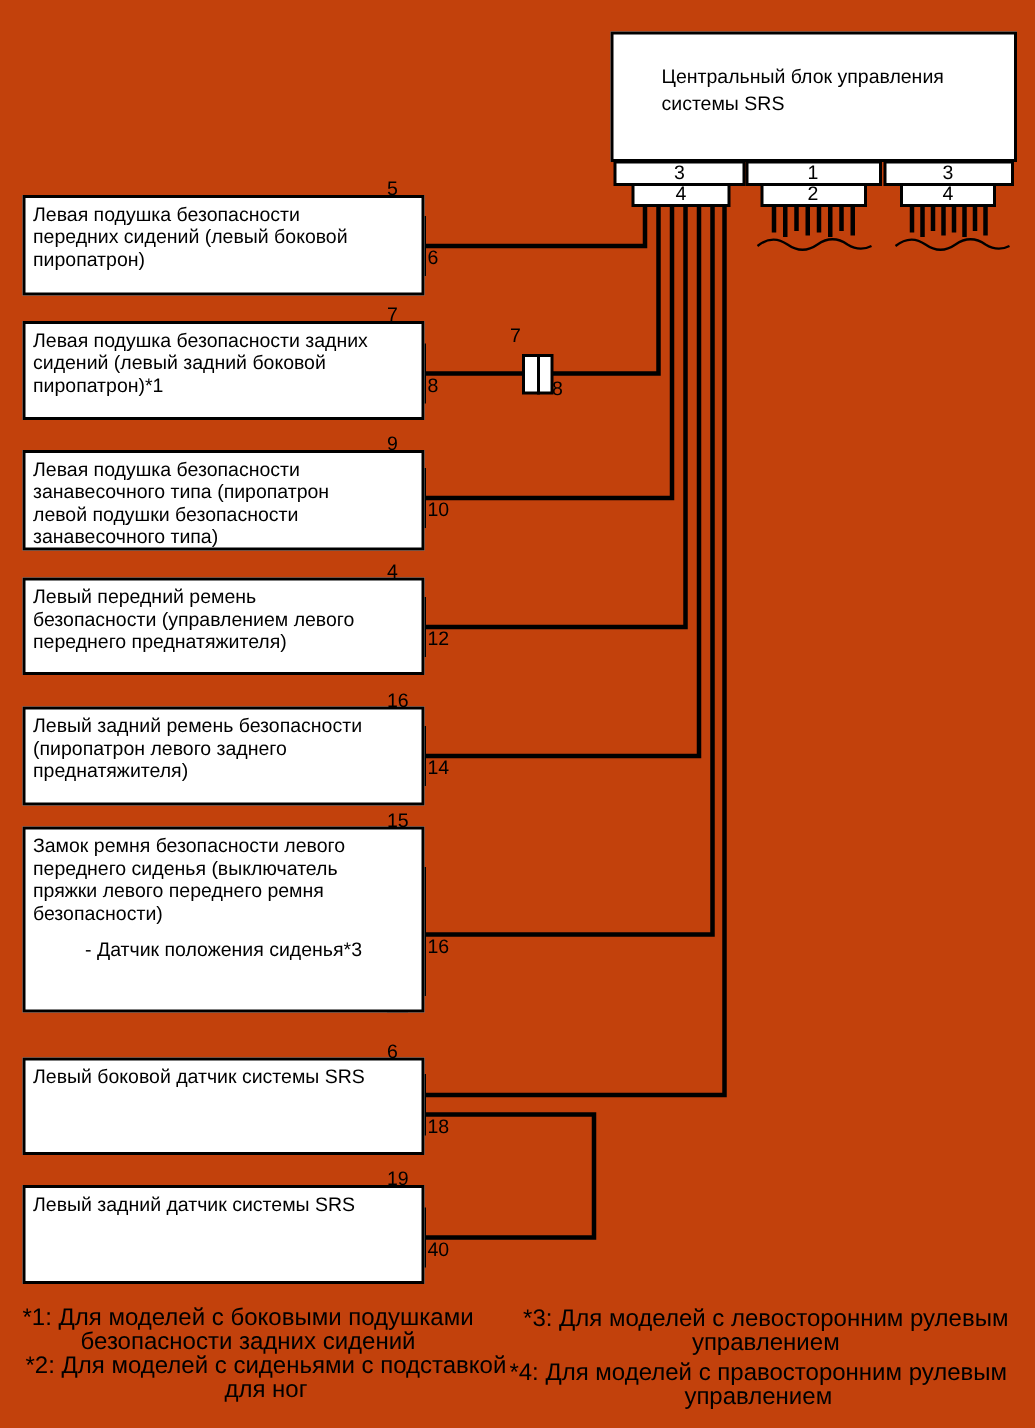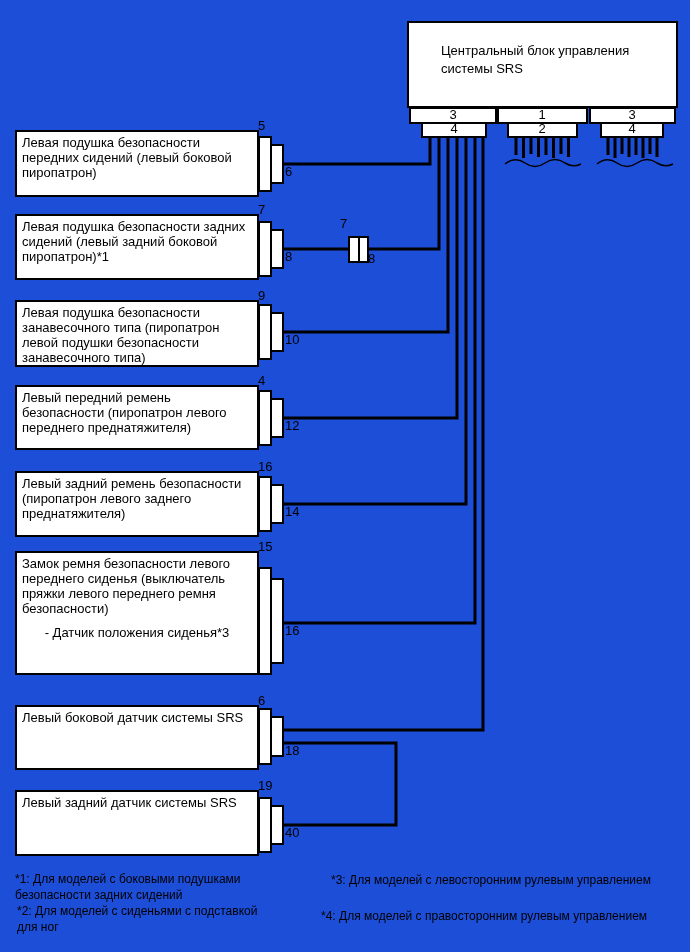--- a/index.html
+++ b/index.html
@@ -1,28 +1,28 @@
 <!DOCTYPE html>
 <html><head>
 <meta charset="utf-8">
 <style>
   html,body{margin:0;padding:0;background:#fff;}
-  .stage{position:relative;width:690px;height:952px;background:#1d4ed8;
+  .stage{position:relative;width:690px;height:952px;background:#c2410c;
          font-family:"Liberation Sans",sans-serif;color:#000;overflow:hidden;}
   svg.layer{position:absolute;left:0;top:0;z-index:1;}
-  .comp{position:absolute;left:15px;width:244px;border:2px solid #000;background:#fff;
+  .comp{position:absolute;left:15px;width:268px;border:2px solid #000;background:#fff;
         box-sizing:border-box;padding:3px 5px;z-index:2;}
   .comp-label{font-size:13px;line-height:15px;white-space:pre-line;}
   .comp-sub{font-size:13px;line-height:15px;margin-top:9px;text-align:center;}
   .pin{position:absolute;font-size:13px;line-height:13px;z-index:3;background:transparent;}
   .blocknum{position:absolute;width:12px;text-align:center;font-size:13px;line-height:14px;z-index:3;}
   .central{position:absolute;left:407px;top:21px;width:271px;height:87px;border:2px solid #000;
            background:#fff;box-sizing:border-box;z-index:2;}
   .central-title{padding:19px 6px 0 32px;font-size:13px;line-height:18px;white-space:pre-line;}
-  .fn{position:absolute;font-size:12px;line-height:16px;white-space:pre-line;z-index:2;}
+  .fn{position:absolute;font-size:16px;line-height:16px;white-space:pre-line;z-index:2;text-align:center;}
 </style>
 </head>
 <body>
 
 <div class="stage">
 
   <svg class="layer" width="690" height="952" viewBox="0 0 690 952">
 
     <g stroke="#000" stroke-width="3" fill="none">
       <polyline points="282,164 430,164 430,137"></polyline>
@@ -127,21 +127,21 @@
     <div class="comp-label">Левая подушка безопасности
 занавесочного типа (пиропатрон
 левой подушки безопасности
 занавесочного типа)</div>
   </div>
   <span class="pin" style="left:258px;top:289px">9</span>
   <span class="pin" style="left:285px;top:333px">10</span>
 
   <div class="comp" style="top:385px;height:65px">
     <div class="comp-label">Левый передний ремень
-безопасности (пиропатрон левого
+безопасности (управлением левого
 переднего преднатяжителя)</div>
   </div>
   <span class="pin" style="left:258px;top:374px">4</span>
   <span class="pin" style="left:285px;top:419px">12</span>
 
   <div class="comp" style="top:471px;height:66px">
     <div class="comp-label">Левый задний ремень безопасности
 (пиропатрон левого заднего
 преднатяжителя)</div>
   </div>

